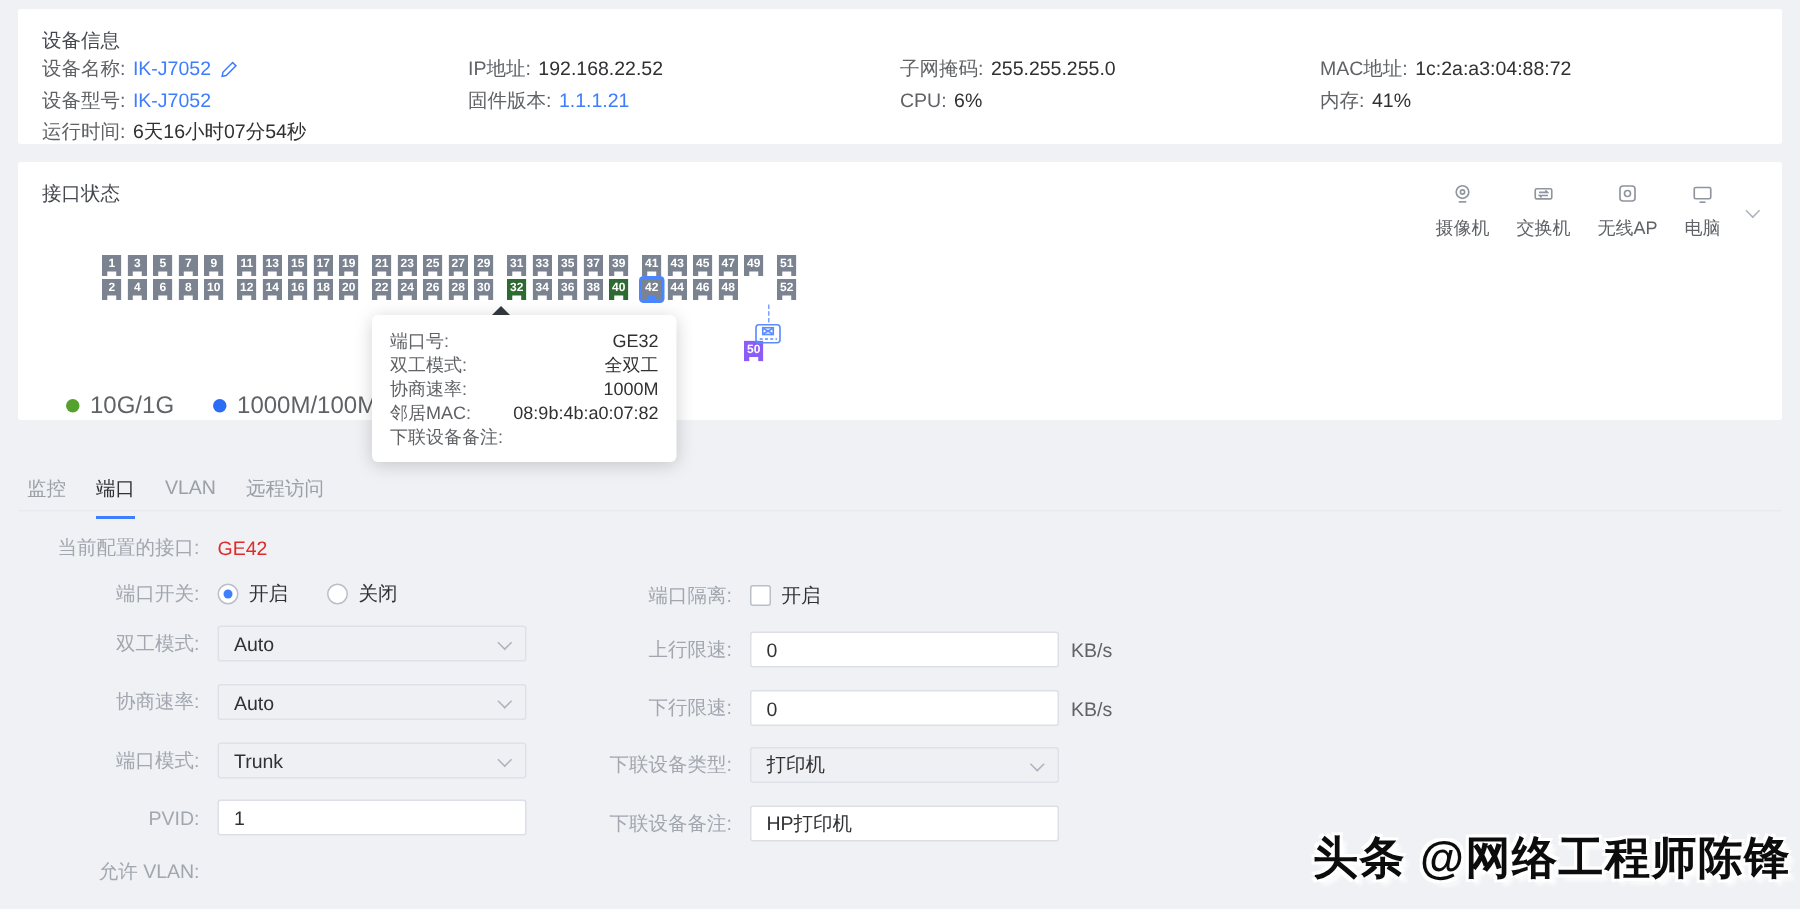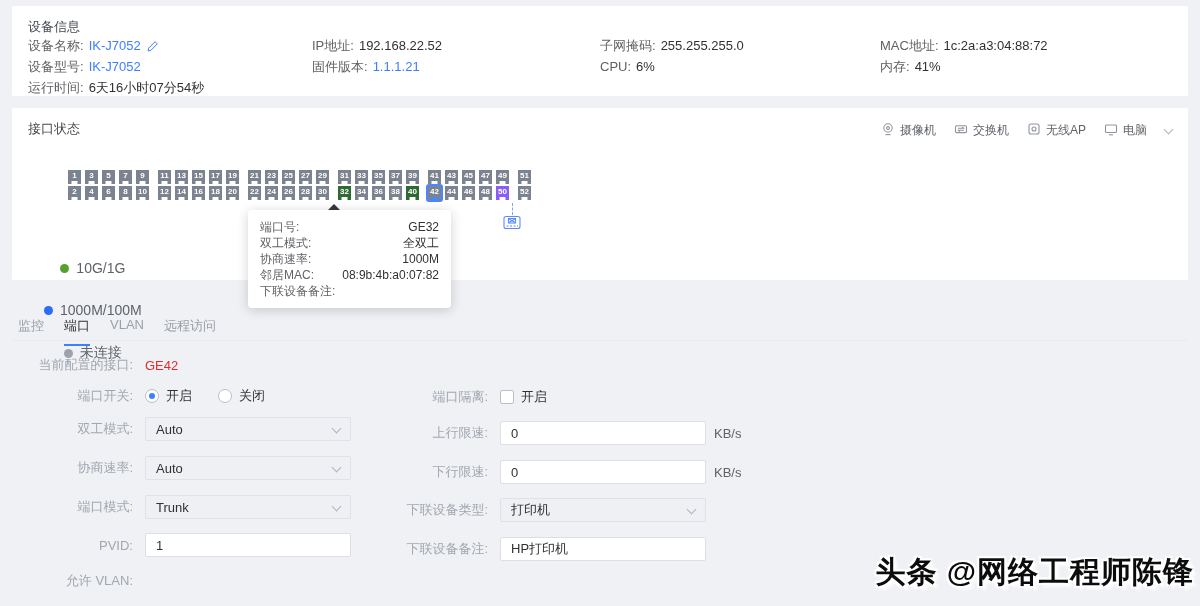--- a/index.html
+++ b/index.html
@@ -18,35 +18,35 @@
   .dcol { position:absolute; top:29px; }
   #dcol1{ left:16px; } #dcol2{ left:300px; } #dcol3{ left:588px; } #dcol4{ left:868px; }
   .drow { height:21px; line-height:21px; white-space:nowrap; display:flex; align-items:center; }
   .dlabel { color:#606266; margin-right:5px; }
   .dval { color:#303133; }
   .dval.link { color:#3f7dff; }
   .edit-ic { margin-left:6px; display:inline-flex; }
 
   
   .filters { position:absolute; top:14px; right:16px; display:flex; align-items:center; gap:18px; font-size:12px; color:#5f6368; }
-  .fitem { display:flex; align-items:center; gap:5px; }
+  .fitem { display:flex; align-items:center; gap:5px;flex-direction:column; }
   .chev-sm { width:7px; height:7px; border-right:1.3px solid #aeb4bd; border-bottom:1.3px solid #aeb4bd; transform:rotate(45deg); margin-top:-3px; }
 
   
   .port-grid { position:absolute; left:56px; top:62px; display:flex; gap:9px; }
   .pgroup { display:flex; gap:4px; }
   .pcol { display:flex; flex-direction:column; gap:2px; }
   .port {
     width:13px; height:14px; color:#fff; font-size:8px; font-weight:700;
     display:flex; justify-content:center; line-height:11px;
     clip-path:polygon(0 0,100% 0,100% 100%,73% 100%,73% 78%,27% 78%,27% 100%,0 100%);
   }
   .psel { padding:2px; margin:-2px; border-radius:3px; }
 
-  .legend { position:absolute; left:32px; top:152px; display:flex; gap:26px; align-items:center; font-size:14px; color:#5f6368;flex-direction:column; }
+  .legend { position:absolute; left:32px; top:152px; display:flex; gap:26px; align-items:center; font-size:16px; color:#5f6368; }
   .litem { display:flex; align-items:center; gap:7px; }
   .legend-dot { width:9px; height:9px; border-radius:50%; }
 
   
   #tooltip {
     position:absolute; left:248px; top:210px; width:203px; z-index:20;
     background:#fff; border-radius:4px; box-shadow:0 2px 12px rgba(0,0,0,.18);
     padding:9px 12px; font-size:12px;
   }
   #tooltip::before { content:''; position:absolute; top:-6px; left:80px;
@@ -295,21 +295,21 @@
           <div class="pcol">
             <div class="port" style="background: rgb(123, 131, 144);">45</div>
             <div class="port" style="background: rgb(123, 131, 144);">46</div>
           </div>
           <div class="pcol">
             <div class="port" style="background: rgb(123, 131, 144);">47</div>
             <div class="port" style="background: rgb(123, 131, 144);">48</div>
           </div>
           <div class="pcol">
             <div class="port" style="background: rgb(123, 131, 144);">49</div>
-            <div class="port" style="background: #8b5cf6;">50</div>
+            <div class="port" style="background: #8b5cf6; margin-top: 41px;">50</div>
           </div>
         </div>
         <div class="pgroup">
           <div class="pcol">
             <div class="port" style="background: rgb(123, 131, 144);">51</div>
             <div class="port" style="background: rgb(123, 131, 144);">52</div>
           </div>
         </div>
       </div>
 

